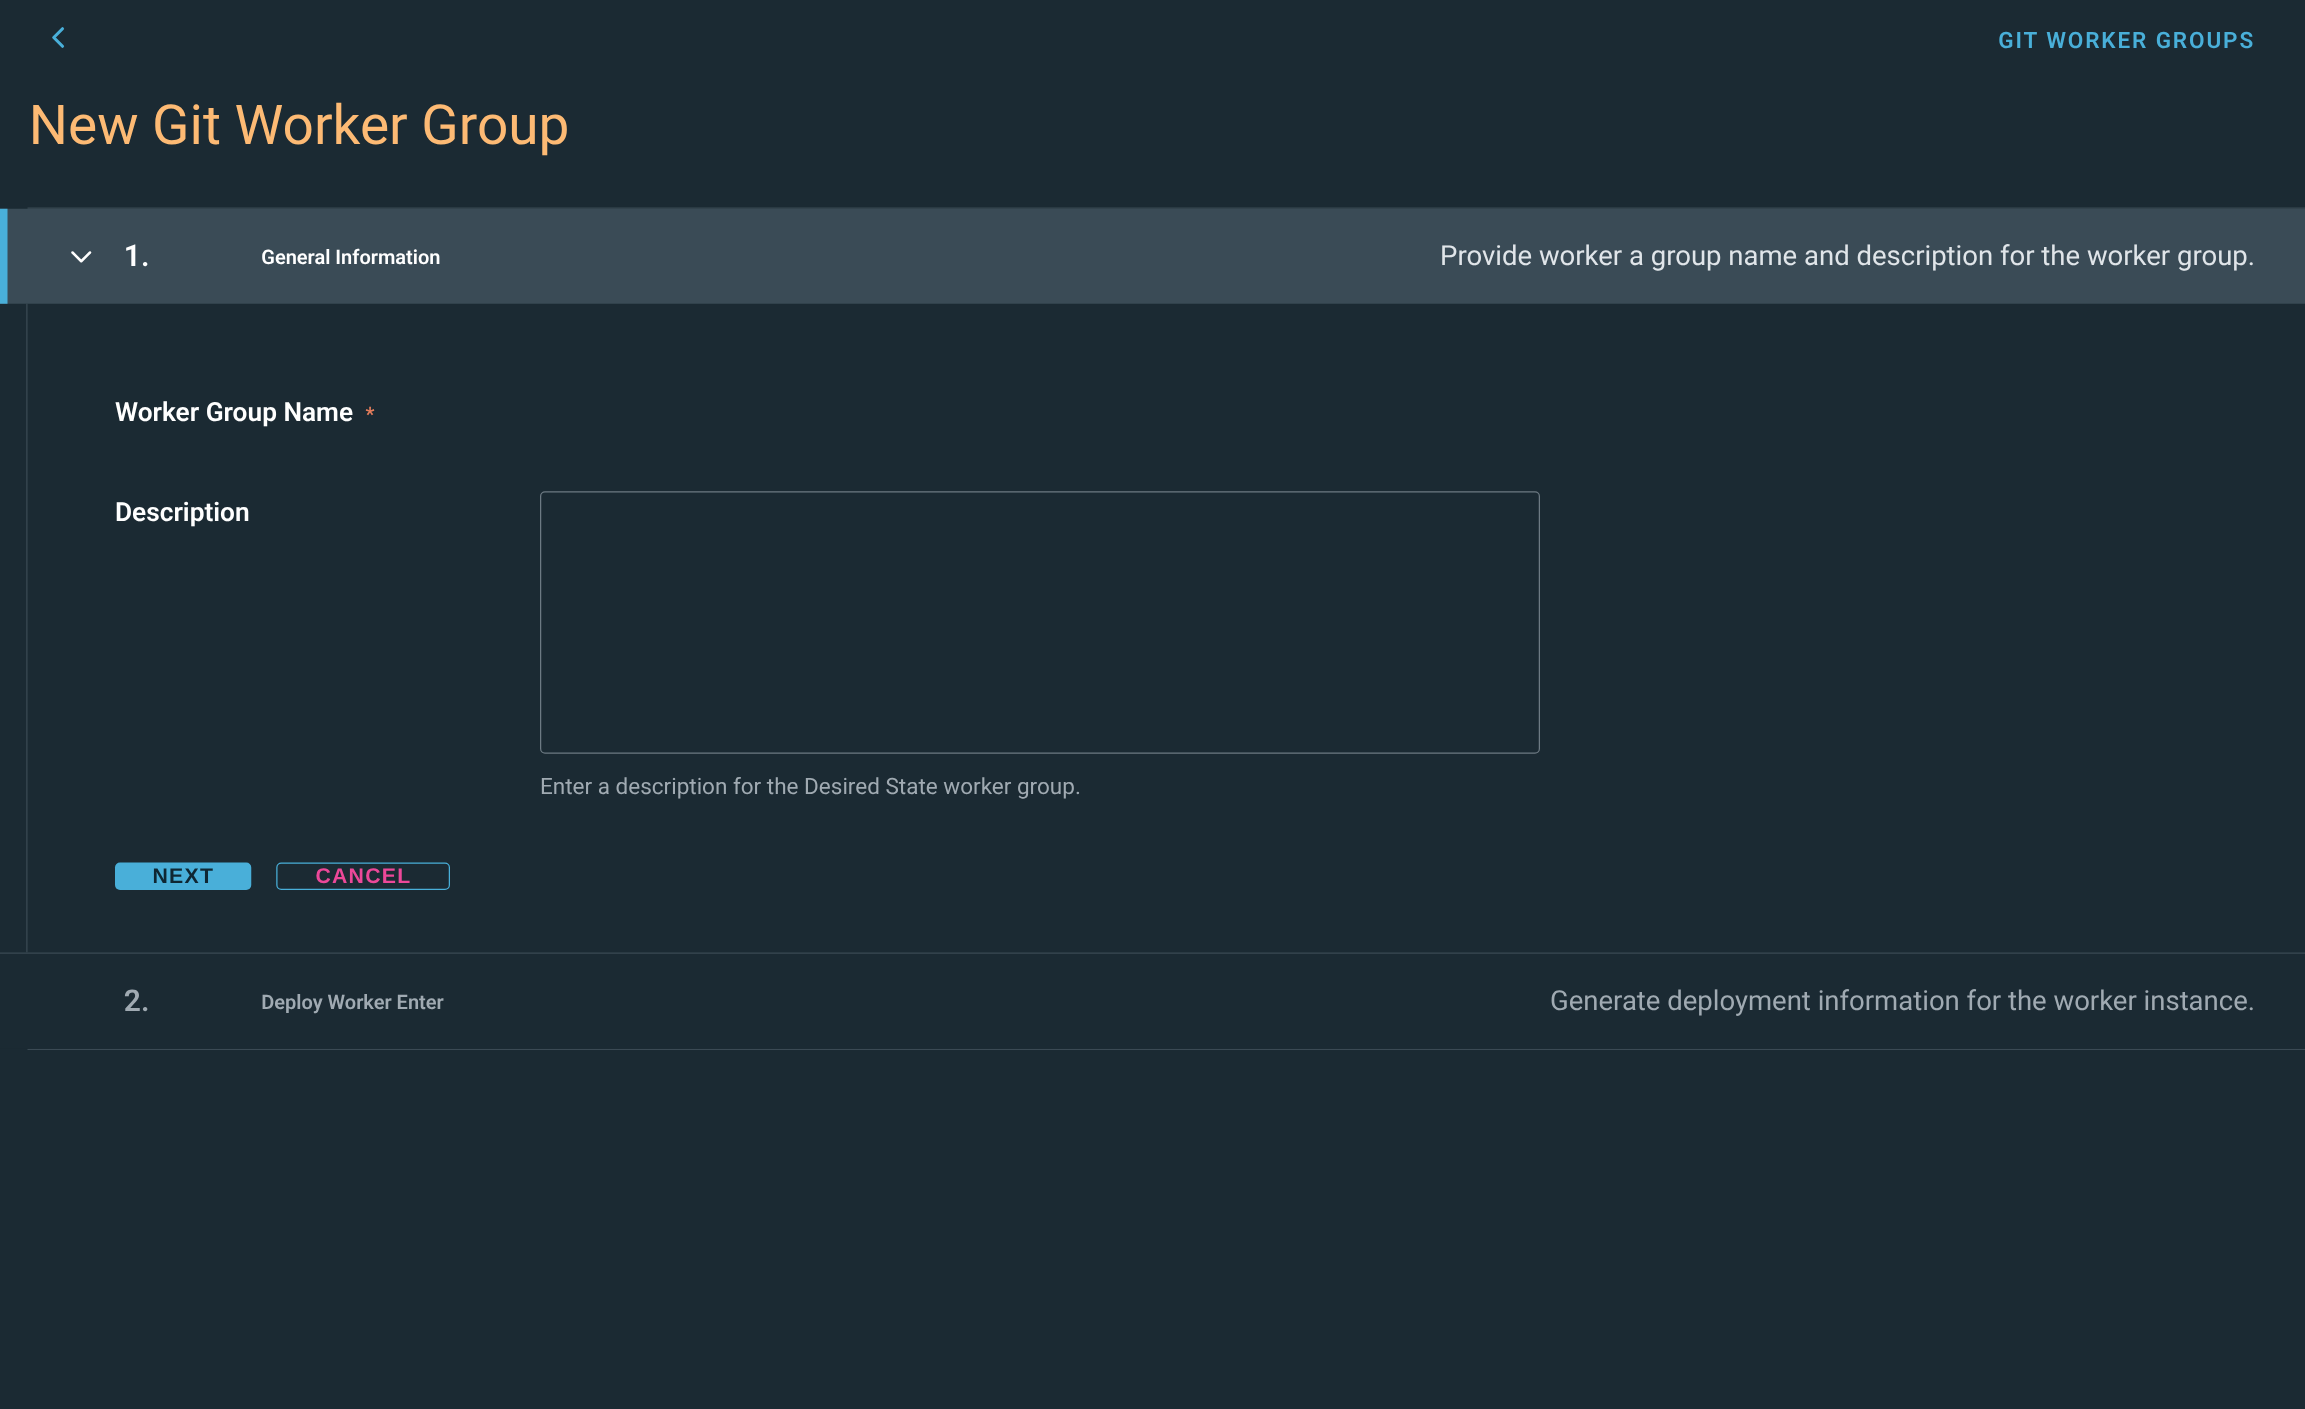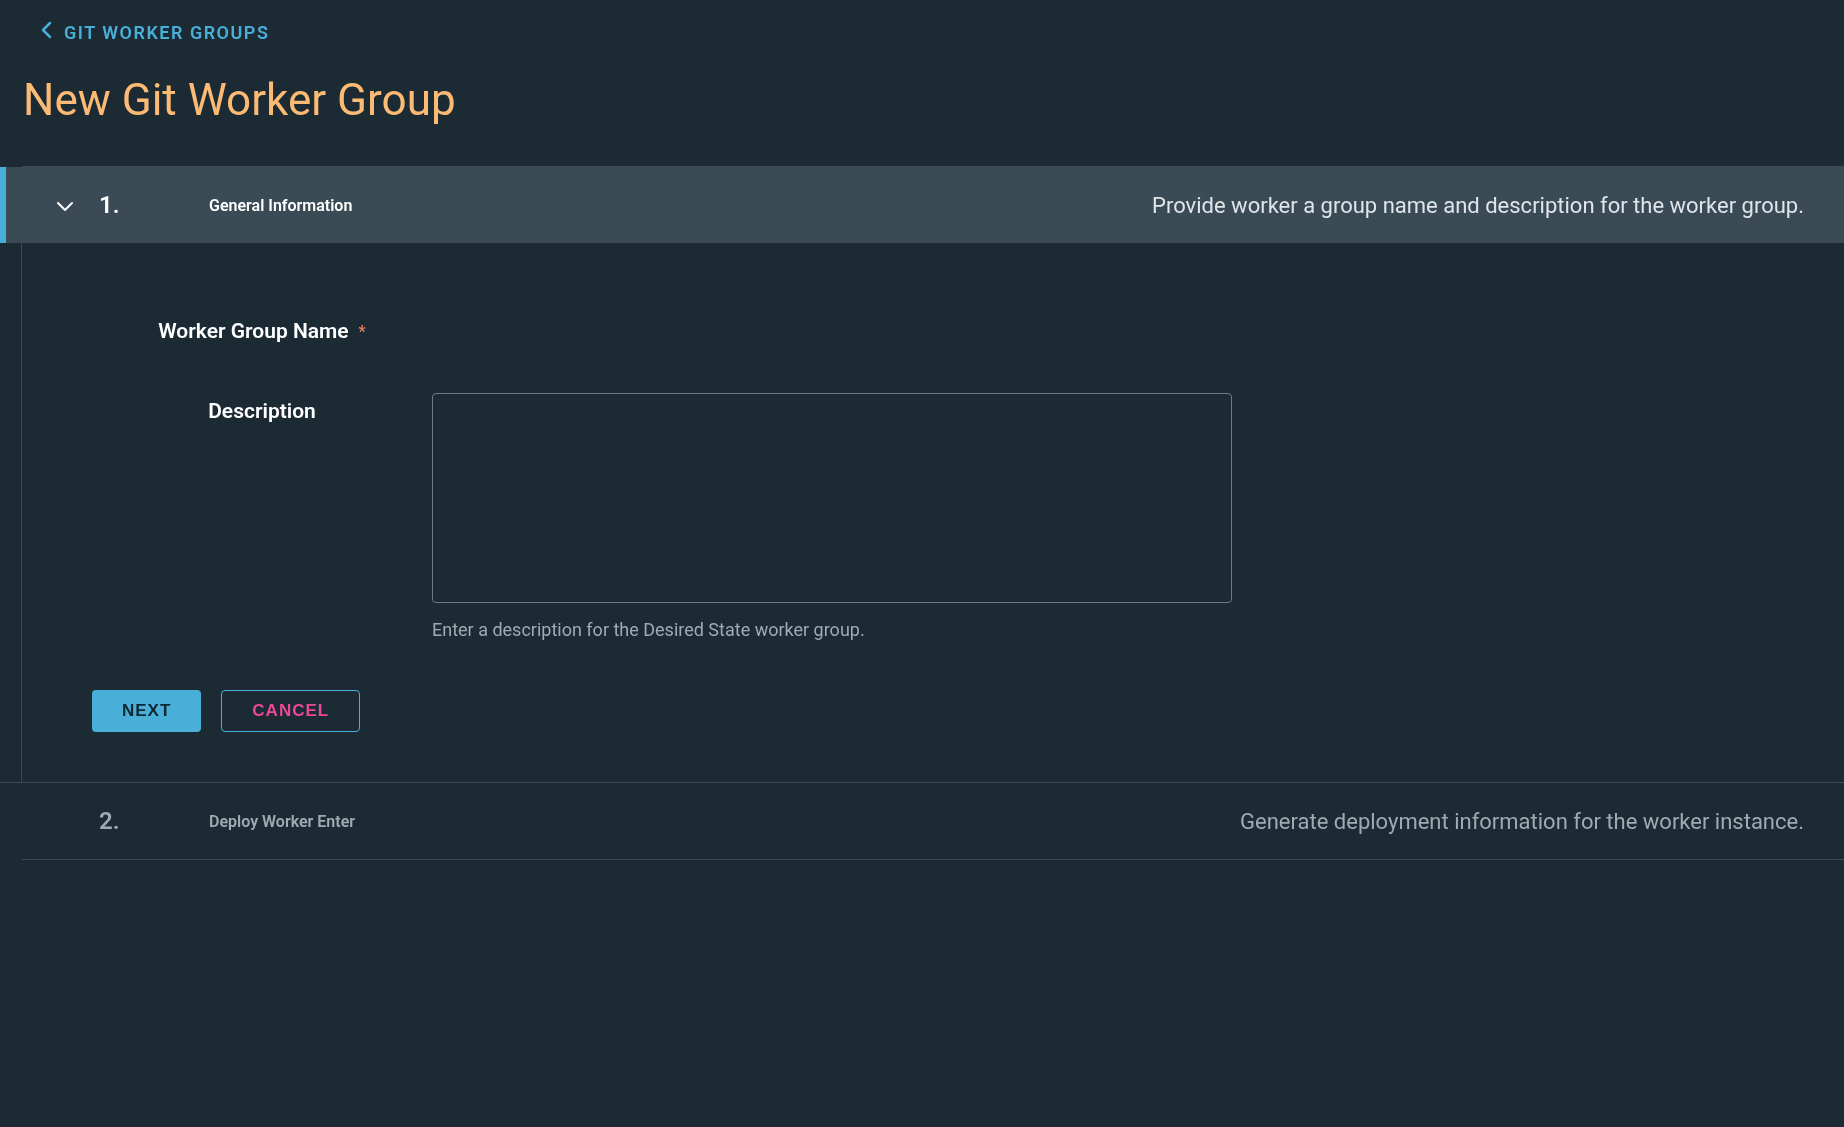--- a/index.html
+++ b/index.html
@@ -13,20 +13,21 @@
       font-family: -apple-system, BlinkMacSystemFont, "Segoe UI", Roboto, Helvetica, Arial, sans-serif;
       width: 1844px;
       min-height: 1127px;
       padding: 0;
     }
     .breadcrumb {
       display: flex;
       align-items: center;
       gap: 10px;
       padding: 20px 40px 10px 40px;
+      justify-content: space-between;
     }
     .breadcrumb-back-icon {
       color: #49afd9;
       font-size: 20px;
       cursor: pointer;
     }
     .breadcrumb-text {
       color: #49afd9;
       font-size: 18px;
       font-weight: 600;
@@ -99,21 +100,20 @@
     }
     .form-label {
       color: #ffffff;
       font-size: 21px;
       font-weight: 600;
       width: 340px;
       padding-top: 6px;
       display: flex;
       align-items: center;
       gap: 10px;
-      justify-content: center;
     }
     .required-mark {
       color: #e67e5c;
       font-size: 16px;
     }
     .form-field-wrapper {
       flex: 1;
       max-width: 800px;
     }
     .text-input {
@@ -143,21 +143,21 @@
       outline: none;
       resize: none;
       font-family: inherit;
     }
     .button-row {
       display: flex;
       gap: 20px;
       margin-top: 10px;
     }
     .btn {
-      padding: 10px 30px;
+      padding: 0 30px;
       font-size: 17px;
       font-weight: 600;
       letter-spacing: 1px;
       border-radius: 4px;
       cursor: pointer;
       border: none;
     }
     .btn-primary {
       background-color: #49afd9;
       color: #0f2733;

